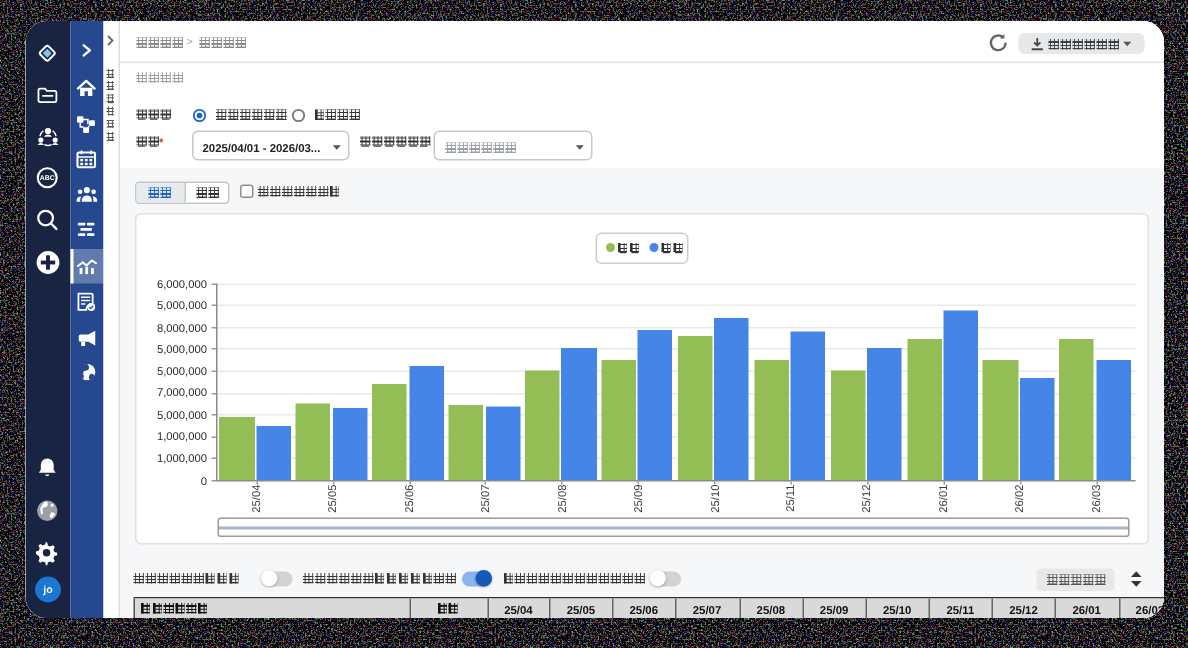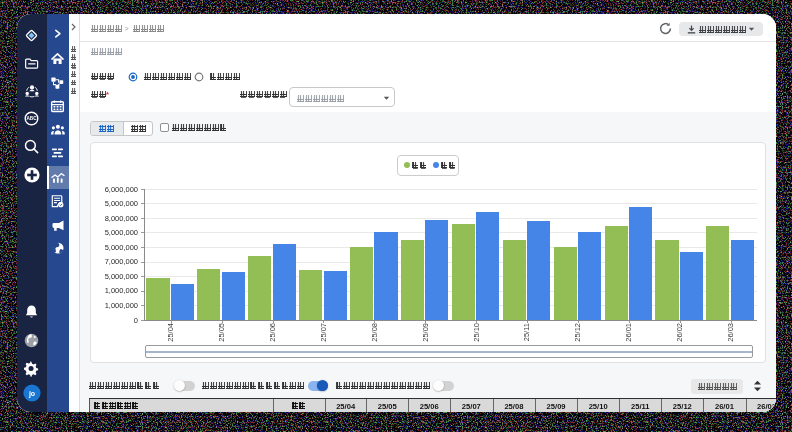--- a/index.html
+++ b/index.html
@@ -234,20 +234,26 @@
         <i style="width:6.77px;height:6.77px"></i>
         <i style="width:6.77px;height:6.77px"></i>
         <i style="width:6.77px;height:6.77px"></i>
         <i style="width:6.77px;height:6.77px"></i>
       </span>
       <span class="jp" style="left:74px;top:76.61px;color:#333;gap:1.2px;--s:0.9px;">
         <i style="width:6.77px;height:6.77px"></i>
         <i style="width:6.77px;height:6.77px"></i>
       </span>
       <div class="txt" style="left:89px;top:76px;font-size:7.5px;color:#d93025;font-weight:bold">*</div>
+      <div class="abs" style="left:111px;top:73.2px;width:105px;height:20.2px;background:#fff;border:1px solid #c8c8c8;border-radius:4px;">
+        <div class="txt" style="left:6px;top:5.4px;font-size:7.6px;font-weight:bold;color:#222;letter-spacing:0px">2025/04/01 - 2026/03...</div>
+        <svg width="7" height="5" viewBox="0 0 7 5" style="left:92px;top:8px">
+          <path d="M0.8 0.8L3.5 3.8L6.2 0.8z" fill="#555"></path>
+        </svg>
+      </div>
       <span class="jp" style="left:223px;top:76.61px;color:#333;gap:1.2px;--s:0.9px;">
         <i style="width:6.77px;height:6.77px"></i>
         <i style="width:6.77px;height:6.77px"></i>
         <i style="width:6.77px;height:6.77px"></i>
         <i style="width:6.77px;height:6.77px"></i>
         <i style="width:6.77px;height:6.77px"></i>
         <i style="width:6.77px;height:6.77px"></i>
       </span>
       <div class="abs" style="left:272px;top:73.2px;width:106.2px;height:20.2px;background:#fff;border:1px solid #c8c8c8;border-radius:4px;">
         <span class="jp" style="left:7px;top:6.71px;color:#9aa0a6;gap:1.2px;--s:0.7px;position:absolute;">

